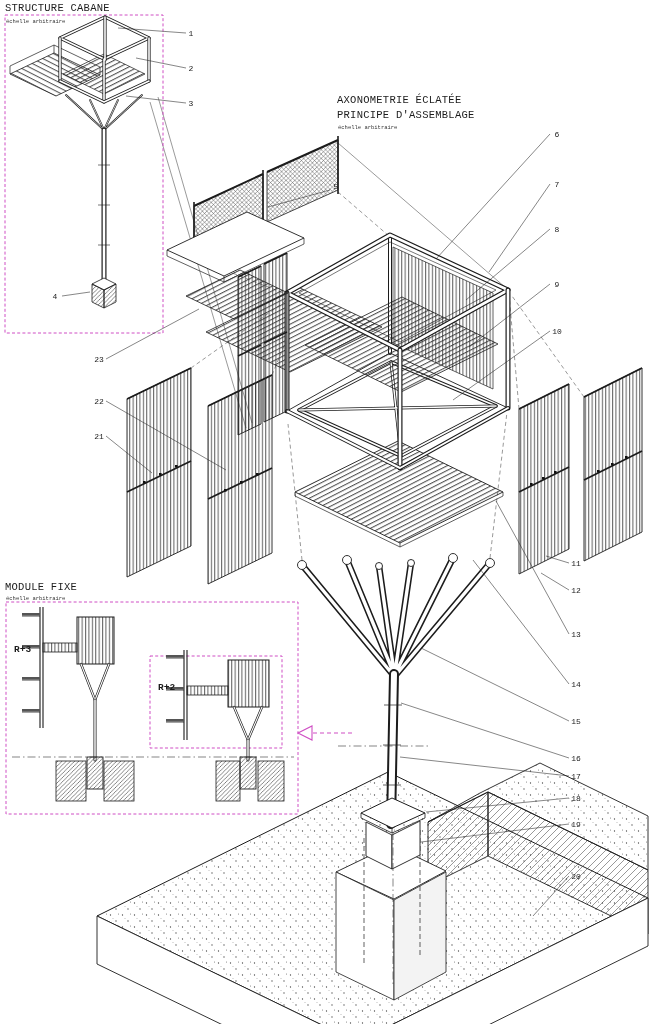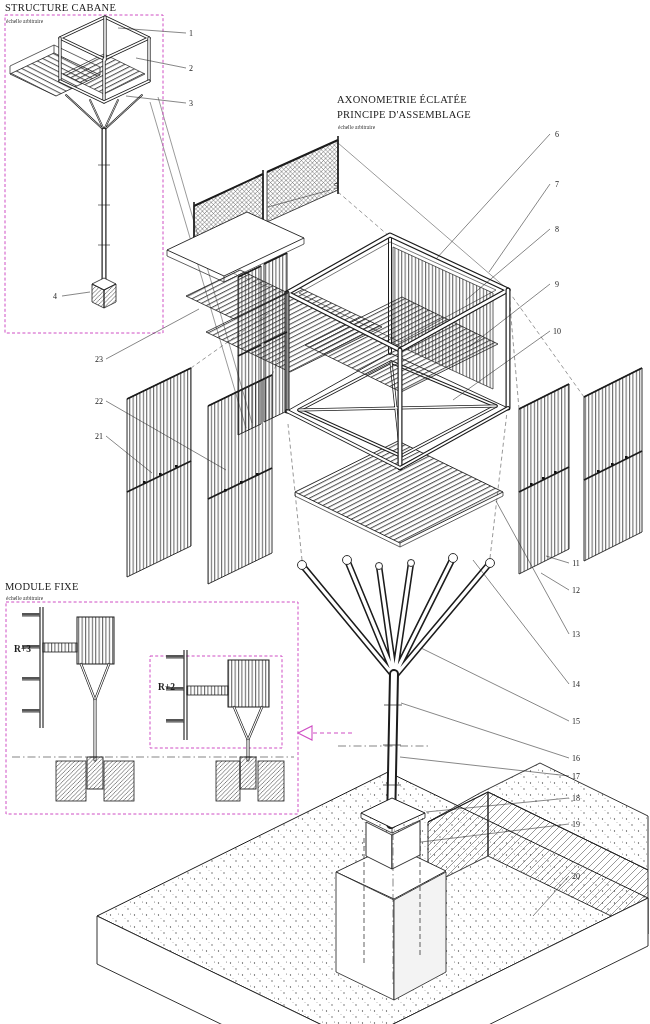--- a/index.html
+++ b/index.html
@@ -1,17 +1,17 @@
 <!DOCTYPE html>
 <html><head>
 <meta charset="utf-8">
 <style>
   html,body{margin:0;padding:0;background:#fff}
   .sheet{position:relative;width:650px;height:1024px;background:#fff;overflow:hidden;
-         font-family:Liberation Serif, serif}
+         font-family:Liberation Mono, monospace}
   svg{display:block}
   text{fill:#1c1c1c}
   .t-main{font-size:10.5px;letter-spacing:.25px}
   .t-sub{font-size:5.5px;fill:#333}
   .t-callout{font-size:8px}
   .t-level{font-size:9.5px;font-weight:bold}
   .bk{stroke:#1c1c1c;fill:none;stroke-linejoin:round;stroke-linecap:round}
   .wt{stroke:#fff;fill:none;stroke-linejoin:round;stroke-linecap:round}
   .thin{stroke:#1c1c1c;fill:none}
   .leader{stroke:#222;stroke-width:.55;fill:none}

